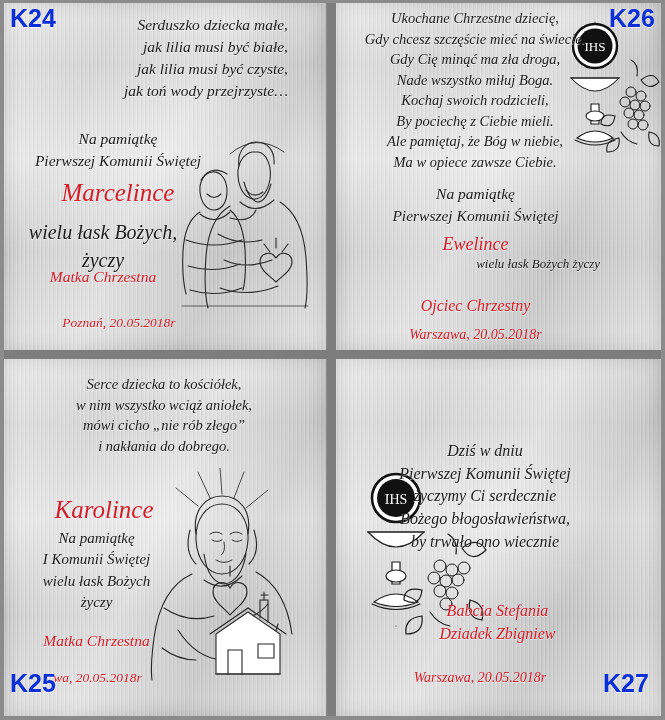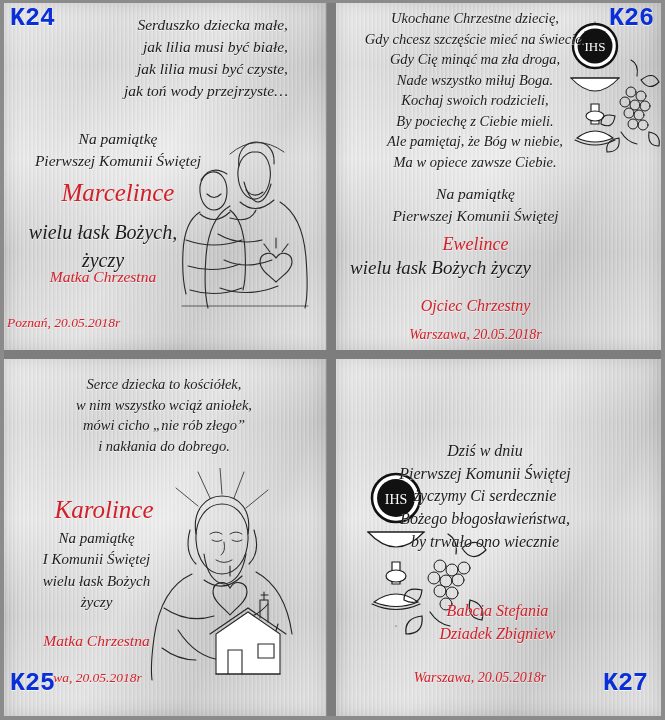--- a/index.html
+++ b/index.html
@@ -46,21 +46,21 @@
   }
   
   #plate-k24 { left: 4px;   top: 2px;   width: 322px; height: 348px; }
   #plate-k26 { left: 336px; top: 2px;   width: 325px; height: 348px; }
   #plate-k25 { left: 4px;   top: 358px; width: 322px; height: 358px; }
   #plate-k27 { left: 336px; top: 358px; width: 325px; height: 358px; }
 
   .code {
     position: absolute;
     color: #0a2fd6;
-    font-family: Liberation Mono, monospace;
+    font-family: Liberation Sans, sans-serif;
     font-weight: bold;
     font-size: 25px;
     letter-spacing: 0px;
     text-shadow: 0 1px 0 rgba(255,255,255,0.7);
     z-index: 9;
   }
   #code-k24 { left: 10px;  top: 4px; }
   #code-k26 { left: 609px; top: 4px; }
   #code-k25 { left: 10px;  top: 669px; }
   #code-k27 { left: 603px; top: 669px; }
@@ -80,27 +80,27 @@
   }
   .center { text-align: center; }
   .right  { text-align: right; }
 
   
   #k24-poem   { left: 38px;  top: 14px;  width: 250px; font-size: 15.5px; text-align: right; }
   #k24-ded    { left: 8px;   top: 128px; width: 220px; font-size: 15.5px; text-align: center; }
   #k24-name   { left: 8px;   top: 175px; width: 220px; font-size: 25px; text-align: center; }
   #k24-wish   { left: 8px;   top: 218px; width: 190px; font-size: 20px; text-align: center; }
   #k24-from   { left: 8px;   top: 266px; width: 190px; font-size: 15.5px; text-align: center; }
-  #k24-place  { left: 7px;   top: 313px; width: 190px; font-size: 13.5px; text-align: left; }
+  #k24-place  { left: 24px;   top: 313px; width: 190px; font-size: 13.5px; text-align: center; }
 
   
   #k26-poem   { left: 346px; top: 8px;   width: 258px; font-size: 14.5px; text-align: center; }
   #k26-ded    { left: 358px; top: 183px; width: 235px; font-size: 15.5px; text-align: center; }
   #k26-name   { left: 358px; top: 232px; width: 235px; font-size: 18px; text-align: center; }
-  #k26-wish   { left: 350px; top: 255px; width: 250px; font-size: 19px; text-align: left; }
+  #k26-wish   { left: 350px; top: 255px; width: 250px; font-size: 13px; text-align: right; }
   #k26-from   { left: 358px; top: 295px; width: 235px; font-size: 16px; text-align: center; }
   #k26-place  { left: 358px; top: 325px; width: 235px; font-size: 14px; text-align: center; }
 
   
   #k25-poem   { left: 30px;  top: 374px; width: 268px; font-size: 14.5px; text-align: center; }
   #k25-name   { left: 14px;  top: 492px; width: 180px; font-size: 25px; text-align: center; }
   #k25-ded    { left: 14px;  top: 528px; width: 165px; font-size: 15px; text-align: center; }
   #k25-from   { left: 14px;  top: 630px; width: 165px; font-size: 15.5px; text-align: center; }
   #k25-place  { left: 10px;  top: 668px; width: 175px; font-size: 13.5px; text-align: center; }
 

